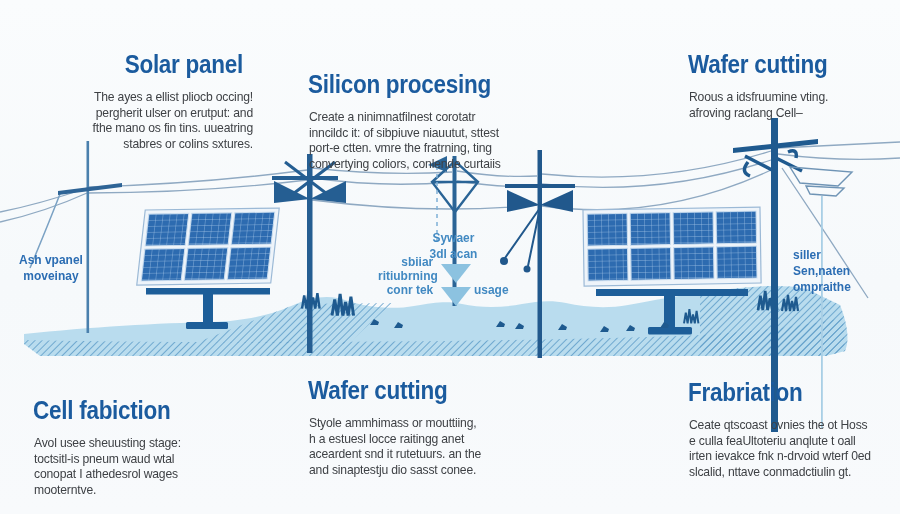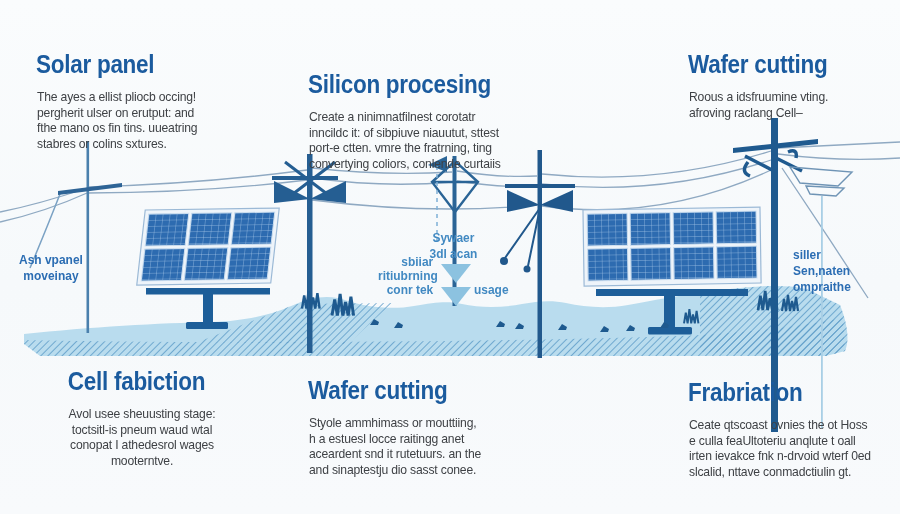--- a/index.html
+++ b/index.html
@@ -160,21 +160,21 @@
       <use href="#rock" x="626" y="325"></use>
         <use href="#rock" x="660" y="322"></use>
     </g>
 
     <g fill="#8cc2e0">
       <polygon points="441,264 471,264 456,283"></polygon>
       <polygon points="441,287 471,287 456,306"></polygon>
     </g>
   </svg>
 
-  <div class="sect" style="left:36px;top:50px;">
+  <div class="sect" style="left:36px;top:50px;text-align:right;">
     <h2 class="h-title">Solar panel</h2>
     <p class="h-body">The ayes a ellist pliocb occing!
 pergherit ulser on erutput: and
 fthe mano os fin tins. uueatring
 stabres or colins sxtures.</p>
   </div>
 
   <div class="sect" style="left:308px;top:50px;margin-top:20px;">
     <h2 class="h-title">Silicon procesing</h2>
     <p class="h-body">Create a ninimnatfilnest corotatr
@@ -182,21 +182,21 @@
 port-e ctten. vmre the fratrning, ting
 convertying coliors, conlende curtaiis</p>
   </div>
 
   <div class="sect" style="left:688px;top:50px;">
     <h2 class="h-title">Wafer cutting</h2>
     <p class="h-body">Roous a idsfruumine vting.
 afroving raclang Cell–</p>
   </div>
 
-  <div class="sect" style="left:33px;top:367px;text-align:center;">
+  <div class="sect" style="left:33px;top:396px;">
     <h2 class="h-title">Cell fabiction</h2>
     <p class="h-body">Avol usee sheuusting stage:
 toctsitl-is pneum waud wtal
 conopat I athedesrol wages
 mooterntve.</p>
   </div>
 
   <div class="sect" style="left:308px;top:376px;">
     <h2 class="h-title">Wafer cutting</h2>
     <p class="h-body">Styole ammhimass or mouttiing,

